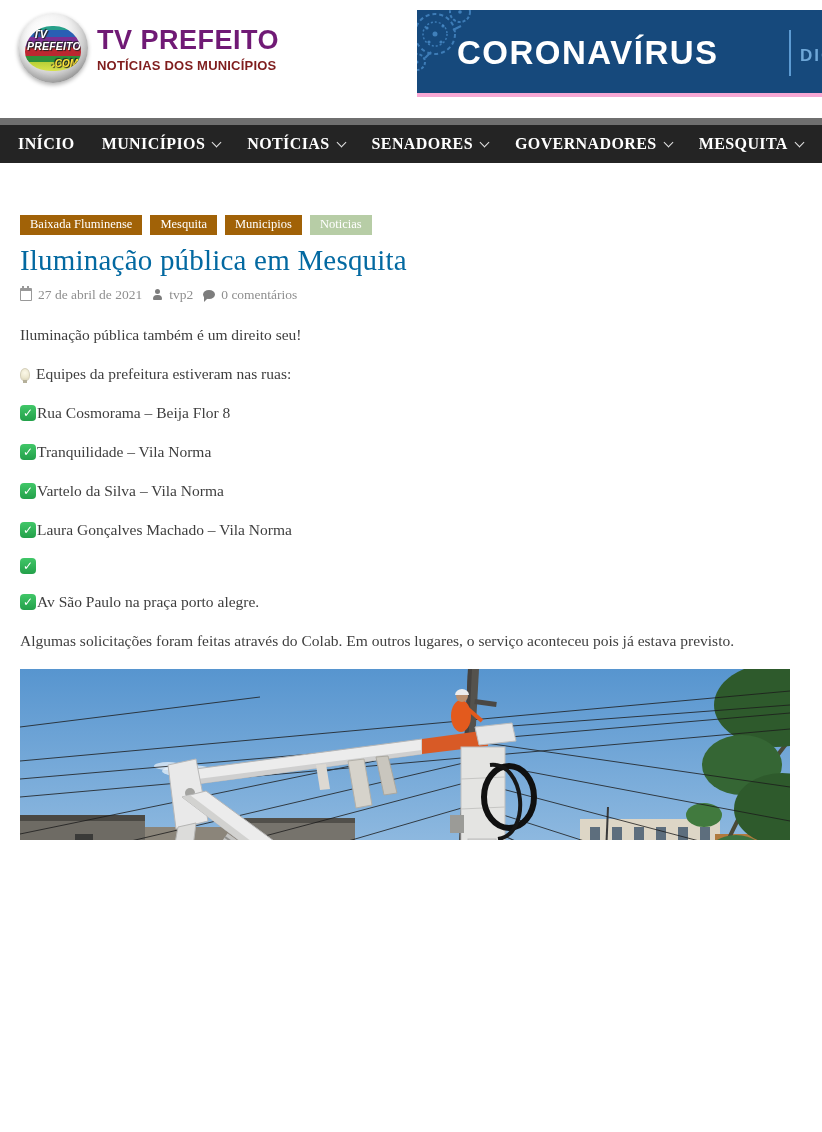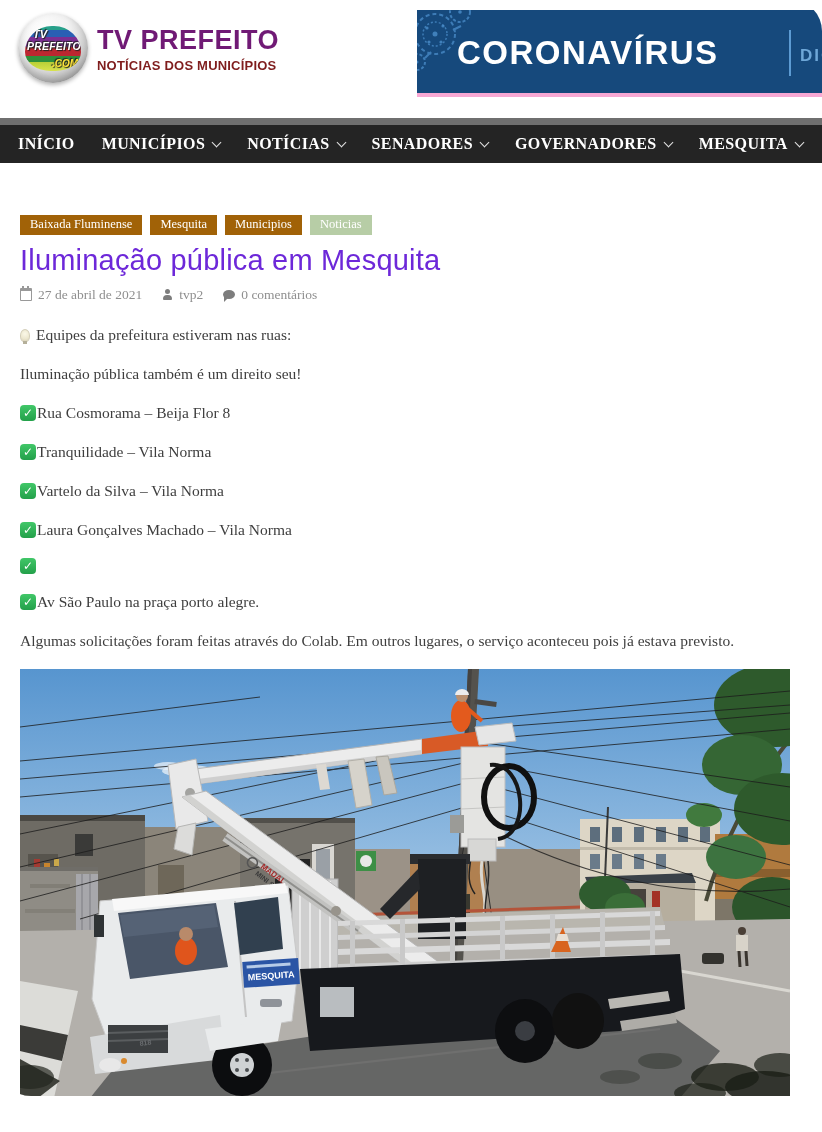--- a/index.html
+++ b/index.html
@@ -1,16 +1,16 @@
 <!DOCTYPE html>
 <html><head>
 <meta charset="utf-8">
 <style>
   html,body{margin:0;padding:0;background:#fff;}
-  .page{position:relative;width:822px;height:1096px;background:#fff;overflow:hidden;font-family:"Liberation Serif",serif;border-radius:31px;}
+  .page{position:relative;width:822px;height:840px;background:#fff;overflow:hidden;font-family:"Liberation Serif",serif;}
 
   
   .logo{position:absolute;left:18px;top:13px;width:70px;height:70px;border-radius:50%;
     background:radial-gradient(circle at 35% 28%, #ffffff 0%, #f1f1f1 40%, #c9c9c9 72%, #8d8d8d 100%);
     box-shadow:0 2px 4px rgba(0,0,0,.3), inset 0 -5px 9px rgba(0,0,0,.22);}
   .logo-stripes{position:absolute;left:7px;top:13px;width:56px;height:45px;overflow:hidden;
     border-radius:48% 48% 46% 46% / 58% 58% 42% 42%;
     background:linear-gradient(180deg,#27a08a 0%,#27a08a 9%,#2a5fb4 9%,#2a5fb4 24%,#7c2f92 24%,#7c2f92 47%,#bc2730 47%,#bc2730 66%,#2f8f3a 66%,#2f8f3a 80%,#b9cf36 80%,#d8e24d 100%);}
   .logo-l1,.logo-l2,.logo-l3{position:absolute;font-family:"Liberation Sans",sans-serif;font-weight:bold;font-style:italic;color:#fff;
     text-shadow:1px 1px 1px #222, -1px -1px 1px #222;}
@@ -37,23 +37,23 @@
   .nav-item{color:#fff;font-family:"Liberation Serif",serif;font-weight:700;font-size:16px;letter-spacing:.4px;
     text-decoration:none;white-space:nowrap;display:flex;align-items:center;cursor:pointer;}
   .chev{width:6px;height:6px;border-right:1.6px solid #e3e3e3;border-bottom:1.6px solid #e3e3e3;
     transform:rotate(45deg);display:inline-block;margin-left:8px;margin-bottom:3px;}
 
   
   .content{position:absolute;left:20px;top:214px;width:770px;}
   .tags{height:21px;margin-bottom:9px;}
   .tag{display:inline-block;background:#a16207;color:#fff;font-size:12.5px;padding:2px 10px 3px;margin-right:4px;cursor:pointer;}
   .tag-green{background:#b7cda6;}
-  h1{margin:8px 0 9px;font-family:Liberation Sans, sans-serif;font-weight:400;font-size:29px;line-height:33px;
-    color:#6d28d9;letter-spacing:.2px;}
-  .meta{display:flex;align-items:center;gap:20px;color:#8f8f8f;font-size:13.5px;height:17px;line-height:17px;margin-bottom:21px;}
+  h1{margin:8px 0 9px;font-family:Liberation Serif, serif;font-weight:400;font-size:29px;line-height:33px;
+    color:#0369a1;letter-spacing:.2px;}
+  .meta{display:flex;align-items:center;gap:10px;color:#8f8f8f;font-size:13.5px;height:17px;line-height:17px;margin-bottom:21px;}
   .meta-item{display:flex;align-items:center;gap:6px;}
   .mcal{width:10px;height:9px;border:1px solid #999;border-top:3px solid #999;border-radius:1px;display:inline-block;position:relative;}
   .mcal::before{content:"";position:absolute;left:1px;top:-5px;width:2px;height:3px;background:#999;box-shadow:5px 0 0 #999;}
   .muser{width:11px;height:11px;position:relative;display:inline-block;}
   .muser::before{content:"";position:absolute;left:3px;top:0;width:5px;height:5px;border-radius:50%;background:#7d7d7d;}
   .muser::after{content:"";position:absolute;left:1px;bottom:0;width:9px;height:5px;border-radius:4px 4px 1px 1px;background:#7d7d7d;}
   .mcmt{width:12px;height:9px;background:#7d7d7d;border-radius:50%;display:inline-block;position:relative;}
   .mcmt::after{content:"";position:absolute;left:1px;bottom:-3px;border:3px solid transparent;border-top-color:#7d7d7d;border-left-color:#7d7d7d;}
   .content p{margin:0 0 17px;font-size:15.5px;line-height:22px;color:#3e3e3e;}
   .chk{display:flex;align-items:center;}
@@ -154,23 +154,23 @@
       <span class="meta-item">
         <i class="muser"></i>
         <span>tvp2</span>
       </span>
       <span class="meta-item">
         <i class="mcmt"></i>
         <span>0 comentários</span>
       </span>
     </div>
 
+    <p>Iluminação pública também é um direito seu!</p>
+
     <p><i class="bulb"></i><span>Equipes da prefeitura estiveram nas ruas:</span></p>
-
-    <p>Iluminação pública também é um direito seu!</p>
 
     <p class="chk">
         <span class="check">✓</span>
         <span>Rua Cosmorama – Beija Flor 8</span>
       </p>
     <p class="chk">
         <span class="check">✓</span>
         <span>Tranquilidade – Vila Norma</span>
       </p>
     <p class="chk">

